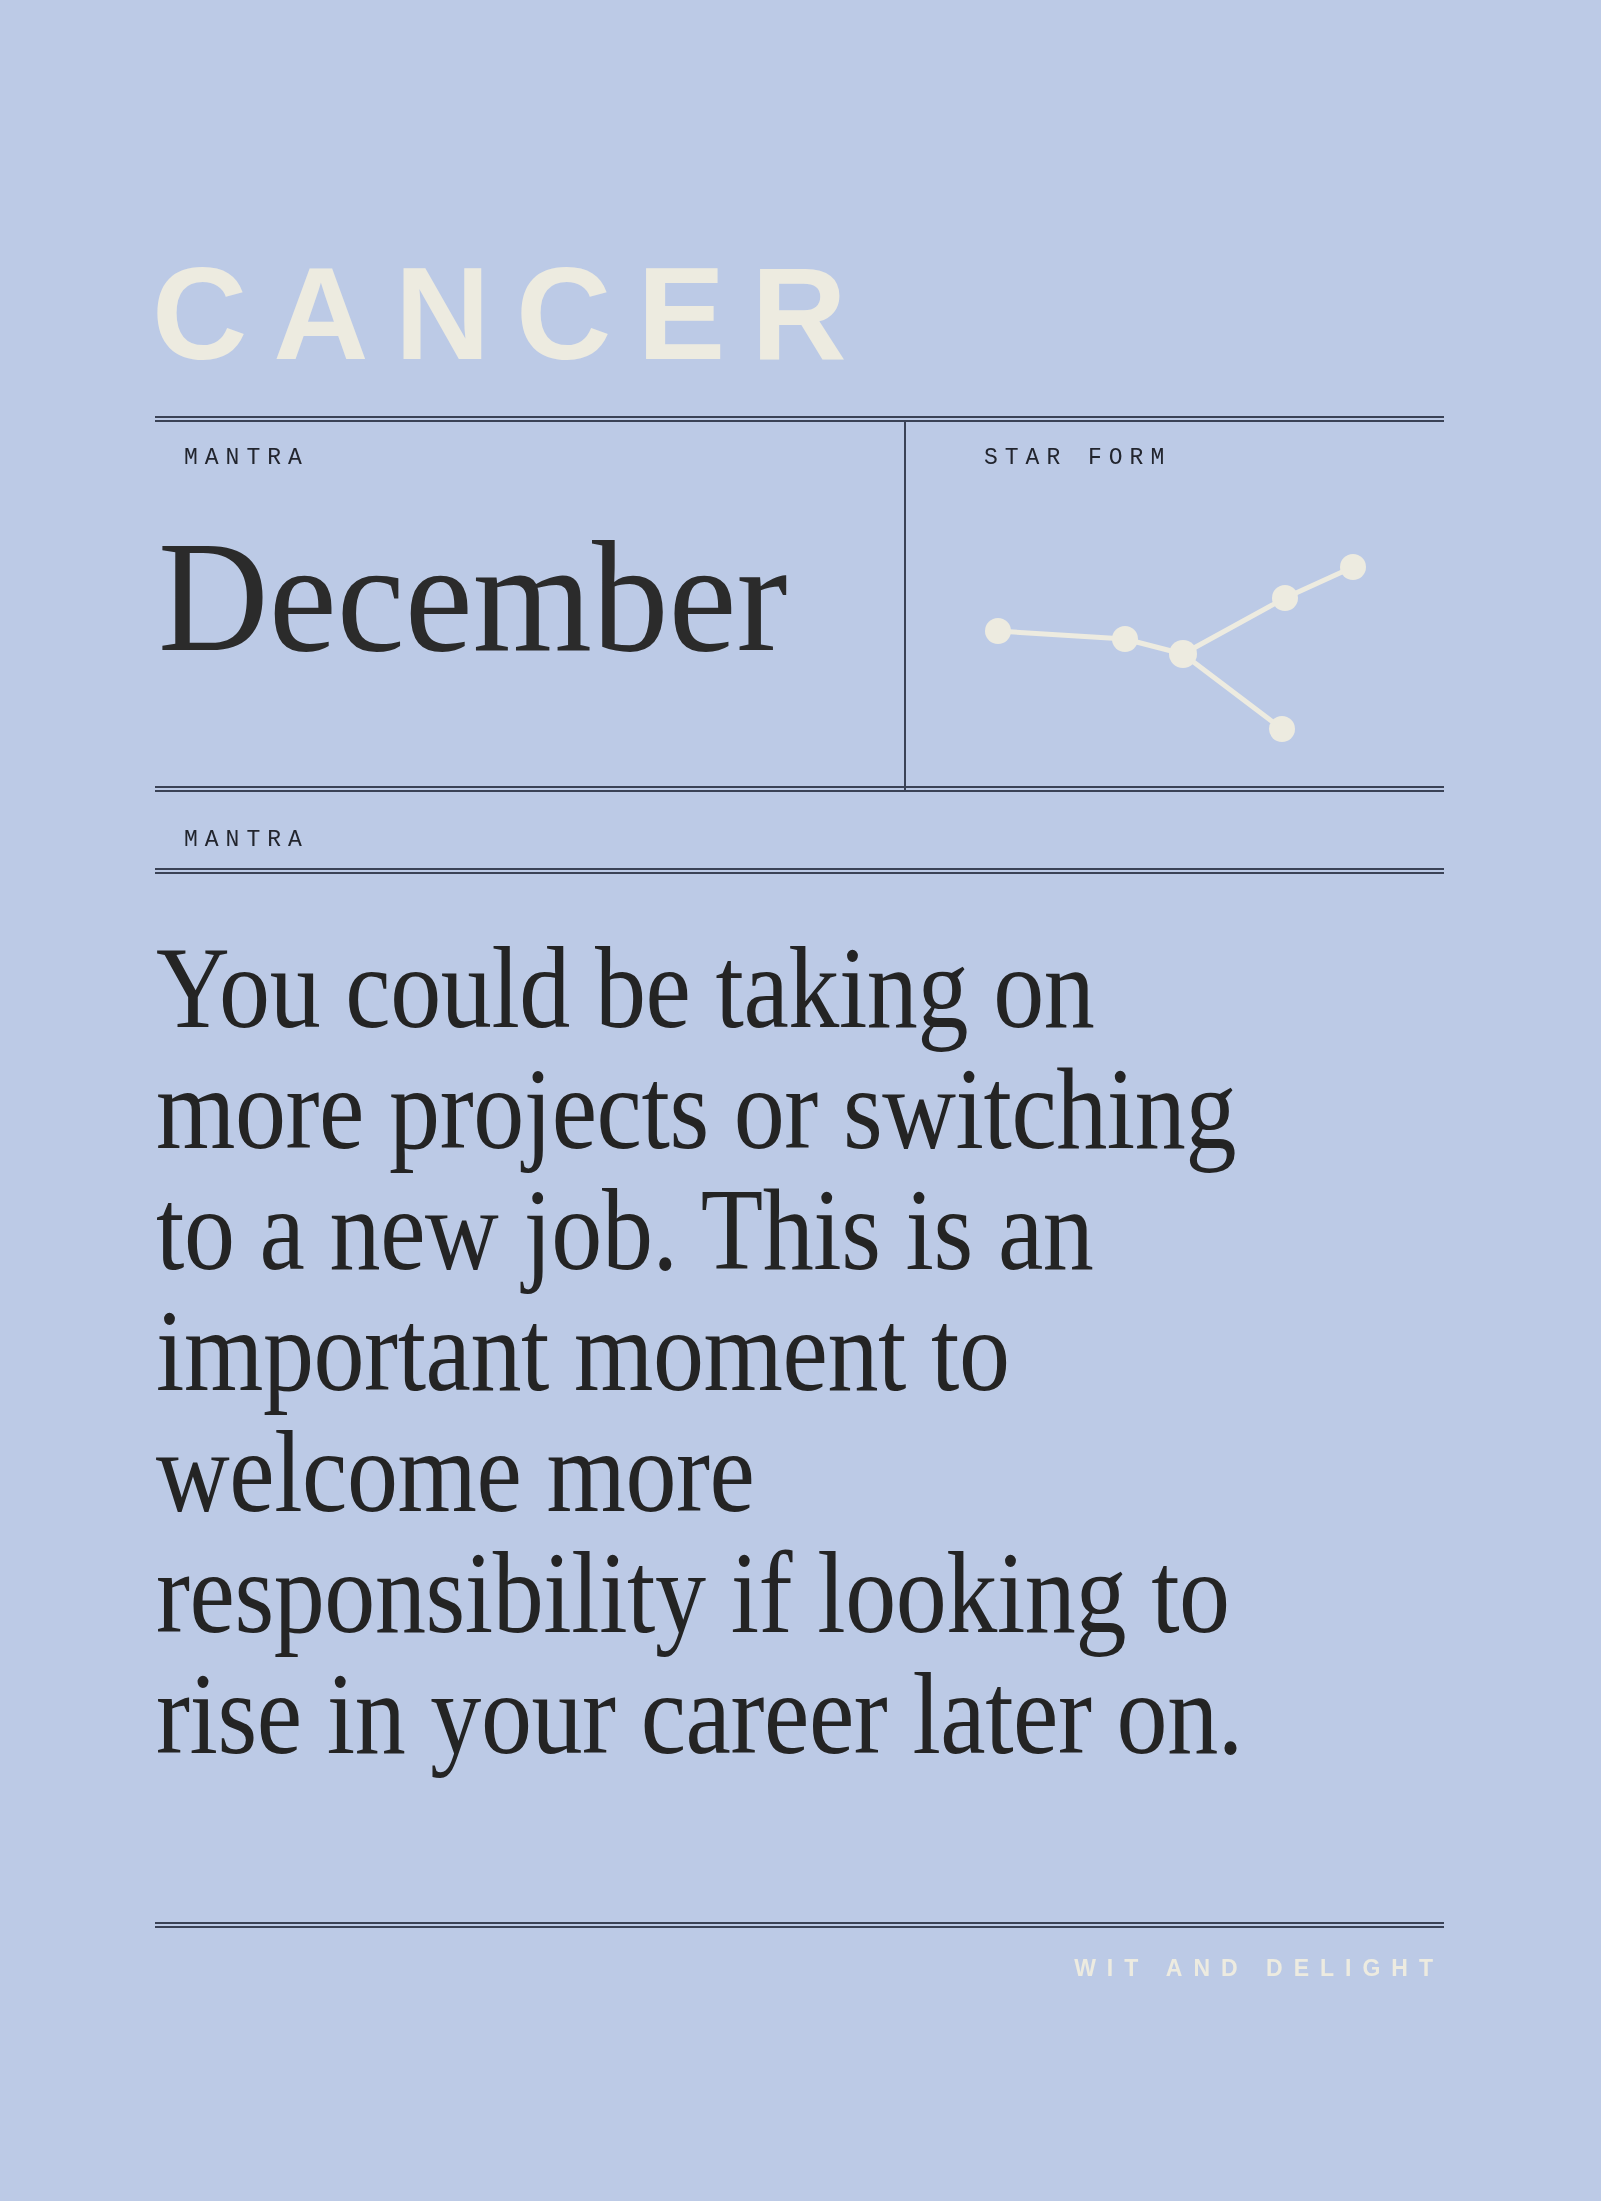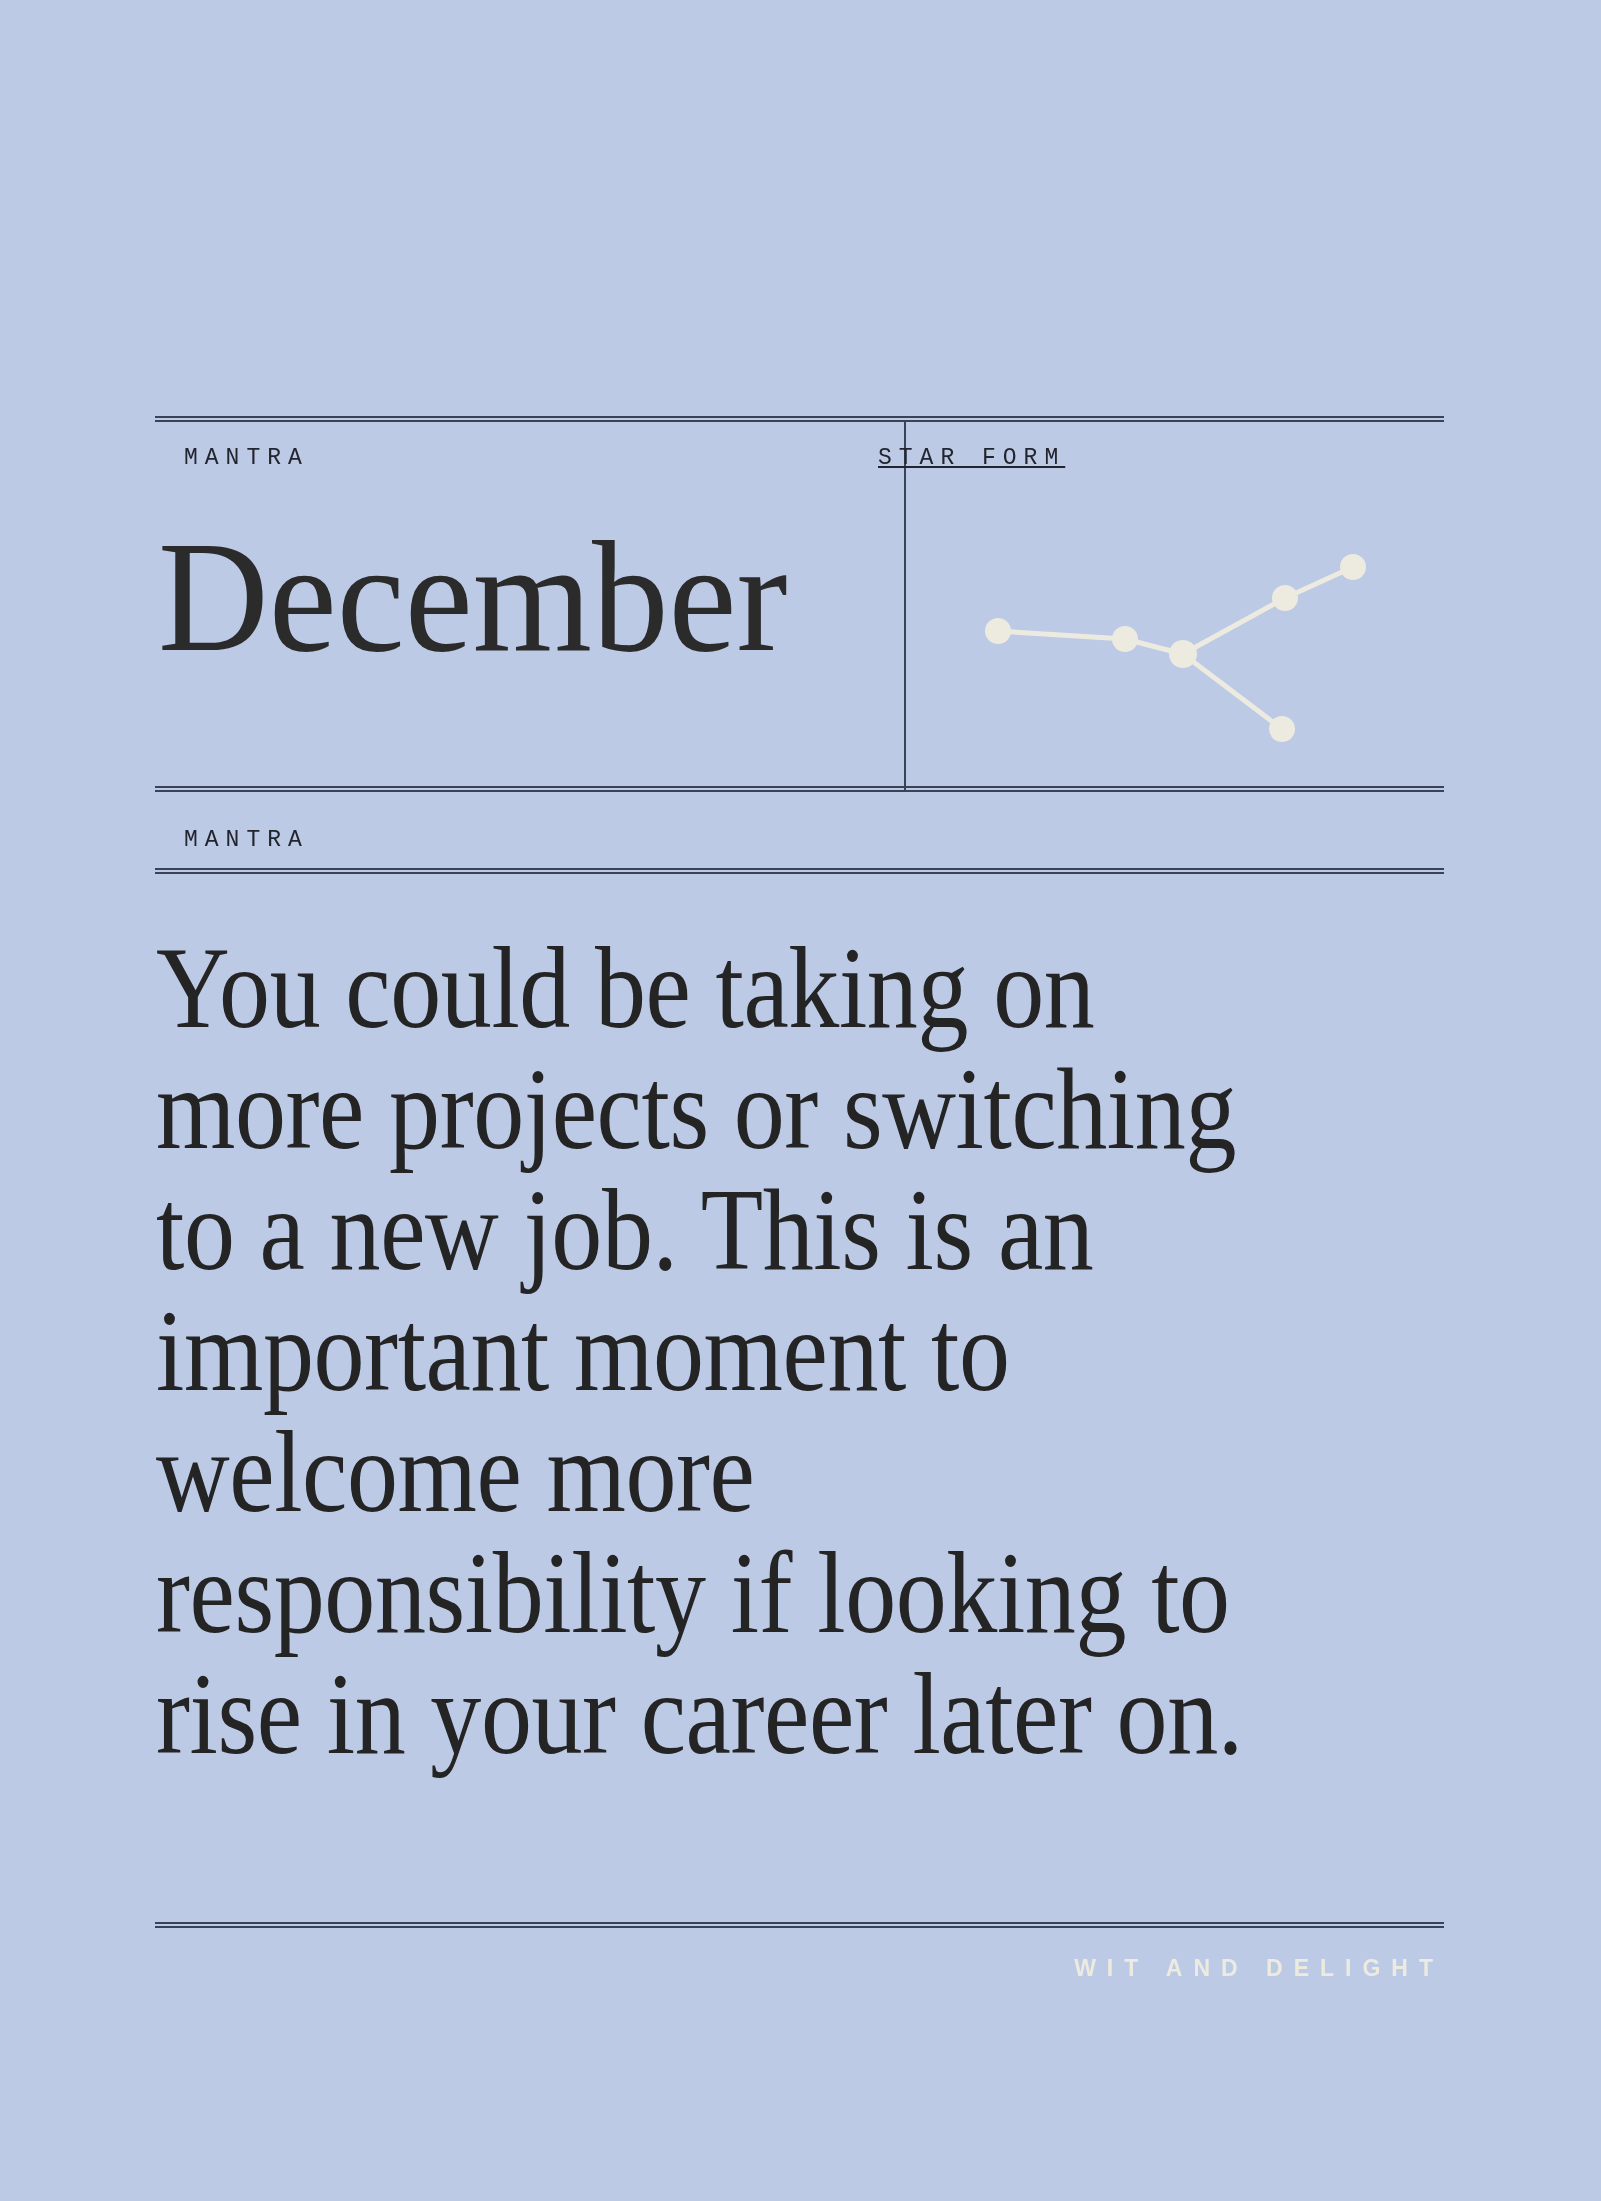--- a/index.html
+++ b/index.html
@@ -62,21 +62,21 @@
   
   .field-label {
     position: absolute;
     font-family: "Liberation Mono", "DejaVu Sans Mono", monospace;
     font-size: 23px;
     letter-spacing: 7px;
     color: #22252E;
     white-space: nowrap;
   }
   #label-month     { left: 184px; top: 445px; }
-  #label-star-form { left: 878px; top: 445px; text-decoration: underline; }
+  #label-star-form { left: 984px; top: 445px; }
   #label-mantra    { left: 184px; top: 827px; text-align: center; }
 
   
   .month-value {
     position: absolute;
     left: 158px;
     top: 518px;
     font-family: "Liberation Serif", "DejaVu Serif", serif;
     font-size: 158px;
     line-height: 1;
@@ -122,20 +122,21 @@
     letter-spacing: 11px;
     color: #EDEBE0;
     white-space: nowrap;
   }
 </style>
 </head>
 <body>
 
 <div class="poster">
 
+  <div class="zodiac-title">CANCER</div>
 
   <div class="rule-double" id="rule-top"></div>
 
   <div class="v-divider"></div>
 
   <div class="field-label" id="label-month">MANTRA</div>
 
   <div class="field-label" id="label-star-form">STAR FORM</div>
 
   <div class="month-value">December</div>

